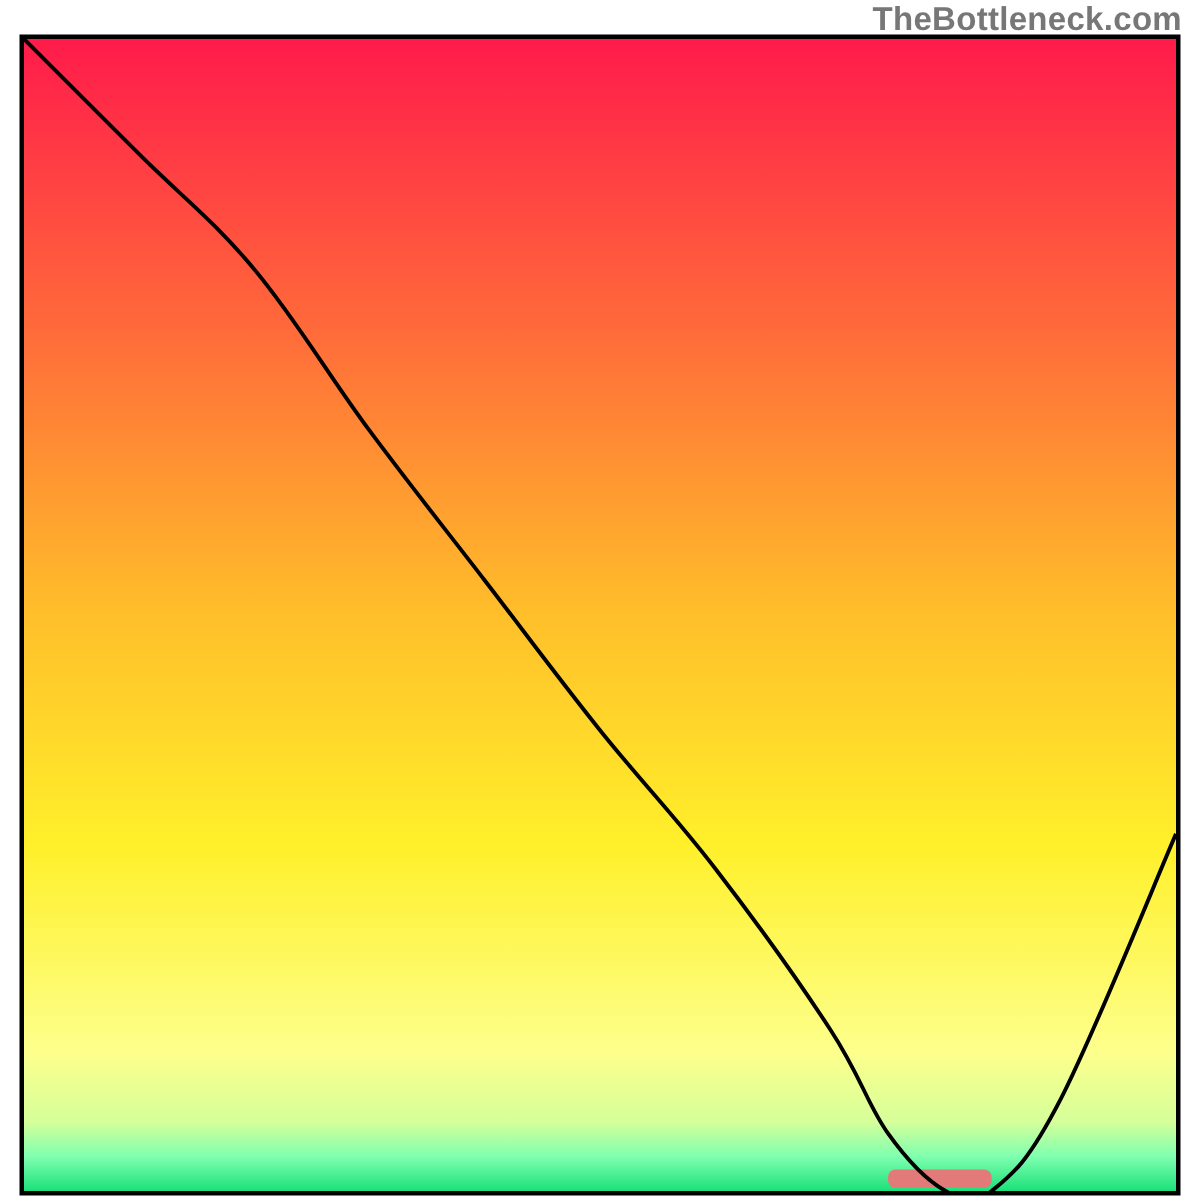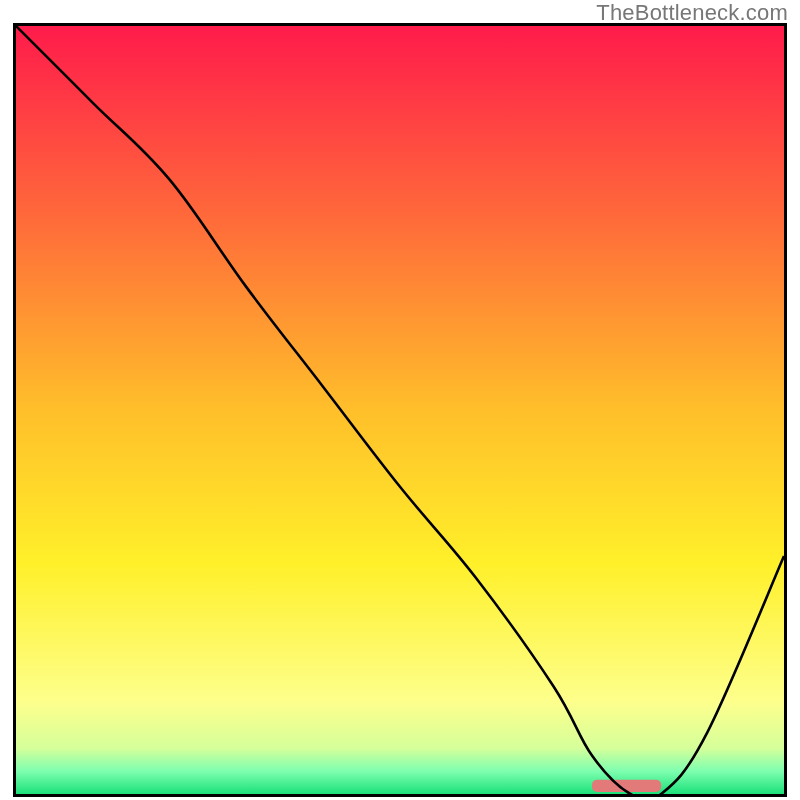--- a/index.html
+++ b/index.html
@@ -26,21 +26,21 @@
     top: 0;
     width: 768px;
     height: 768px;
     display: block;
   }
   .watermark {
     position: absolute;
     right: 12px;
     top: 0px;
     font-size: 22px;
-    font-weight: 400;
+    font-weight: 700;
     color: #777;
     letter-spacing: 0.2px;
     user-select: none;
     text-align: center;
   }
 </style>
 </head>
 <body>
 
 <div class="watermark">TheBottleneck.com</div>

